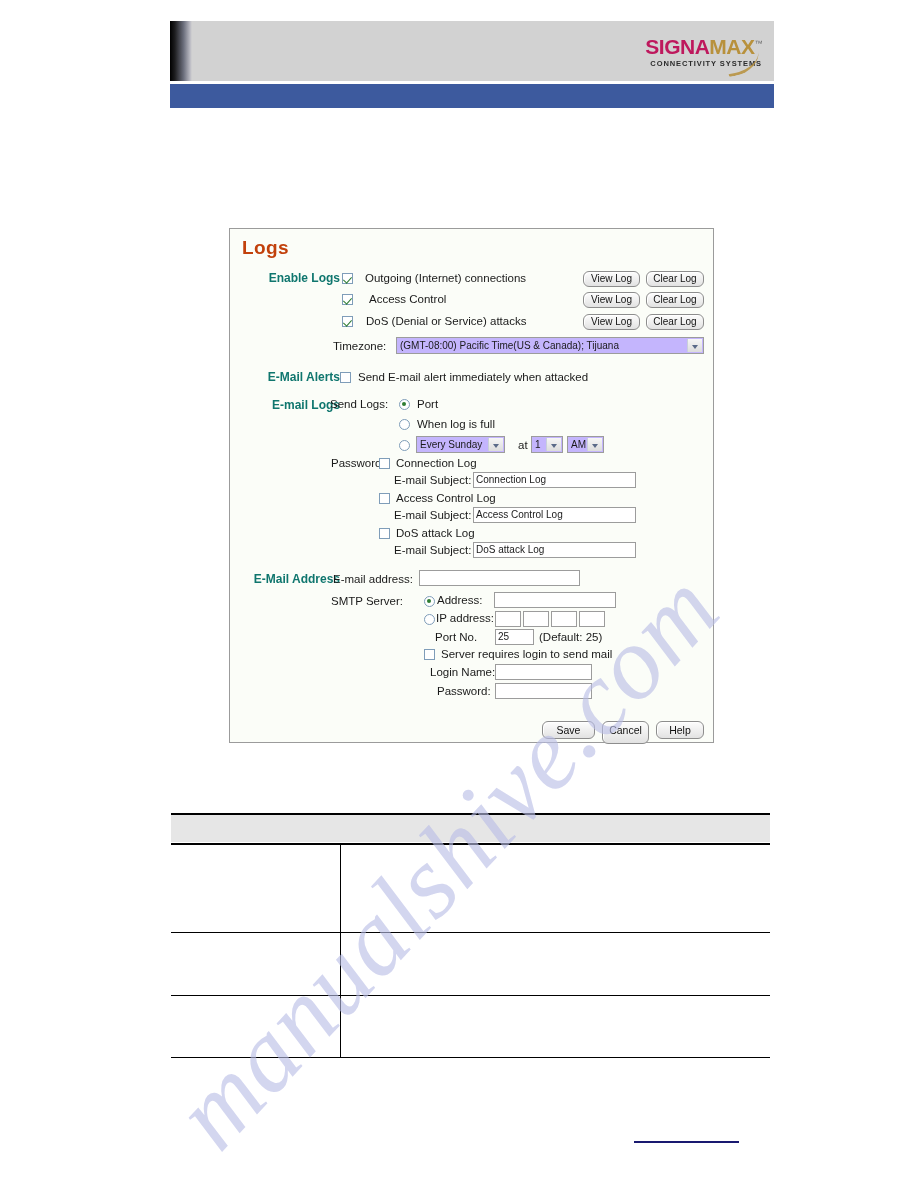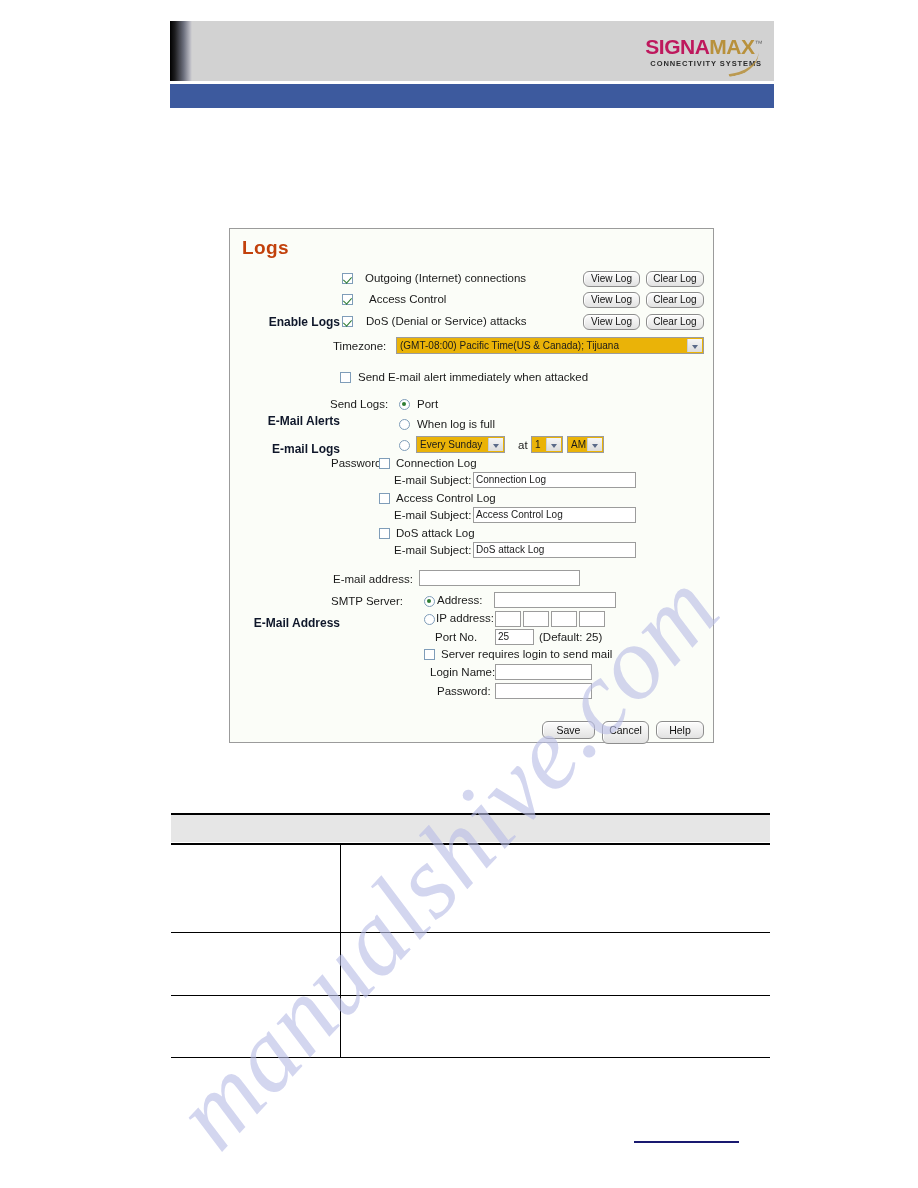--- a/index.html
+++ b/index.html
@@ -141,24 +141,23 @@
     font-size: 19px;
     font-weight: 700;
     color: #c2410c;
     letter-spacing: 0.4px;
   }
 
   .section-label {
     position: absolute;
     font-weight: 700;
     font-size: 12px;
-    color: #0f172a;
+    color: #0f766e;
     text-align: right;
     white-space: nowrap;
-    margin-top: 44px;
   }
 
   .row-text {
     position: absolute;
     font-size: 11.5px;
     white-space: nowrap;
     color: #1a1a1a;
   }
 
   
@@ -233,21 +232,21 @@
     line-height: 14px;
     padding: 0 2px;
     overflow: hidden;
     white-space: nowrap;
   }
 
   
   .tselect {
     position: absolute;
     height: 17px;
-    background: #eab308;
+    background: #c4b5fd;
     border: 1px solid #9c9c9c;
     box-sizing: border-box;
     font-family: "Liberation Sans", sans-serif;
     font-size: 10px;
     color: #1a1a1a;
     line-height: 15px;
     padding: 0 16px 0 3px;
     overflow: hidden;
     white-space: nowrap;
   }

